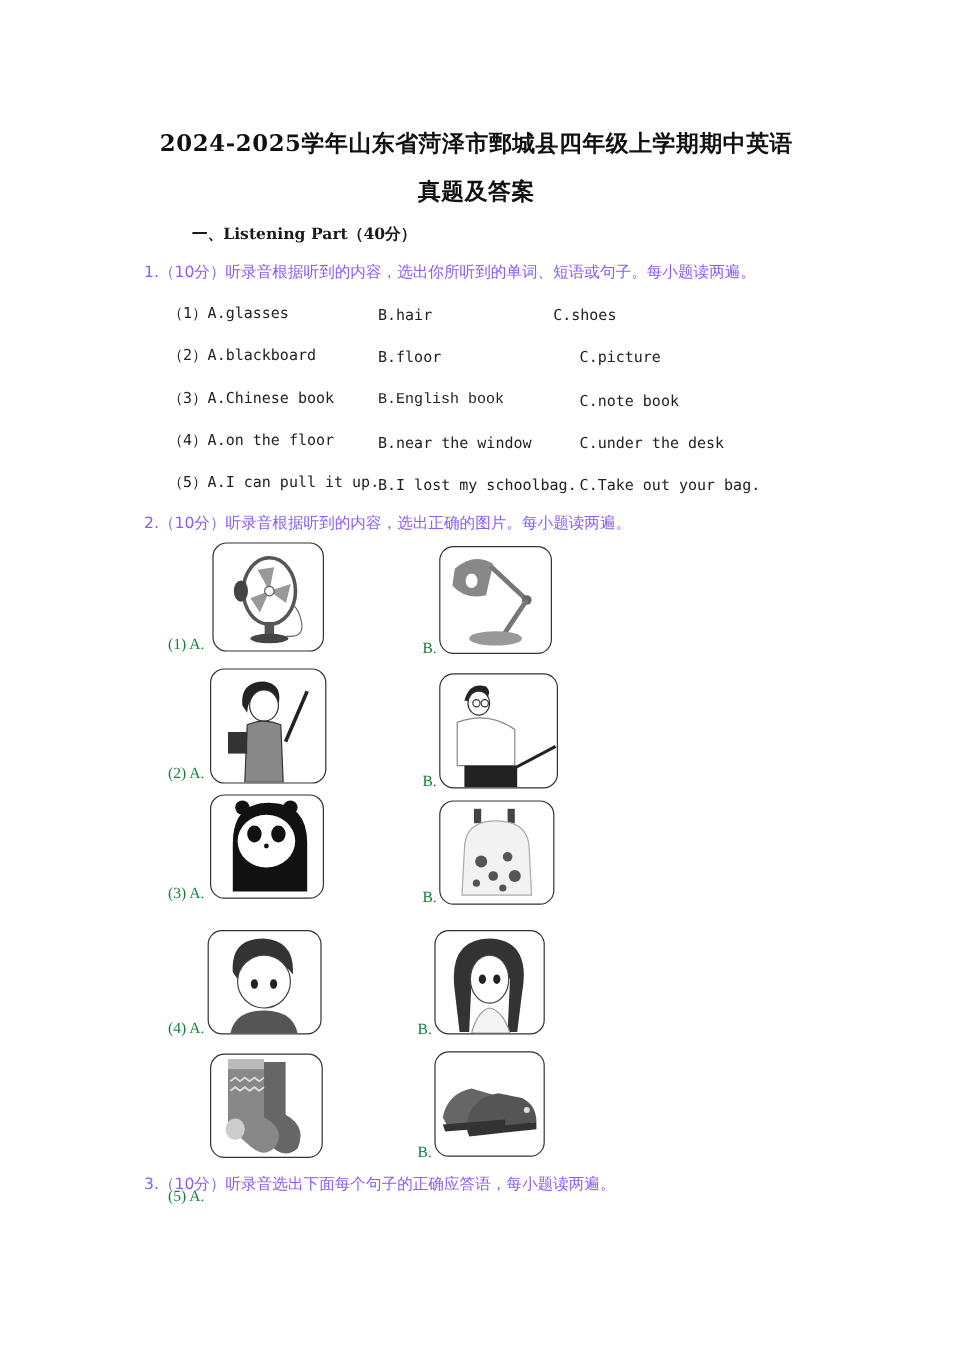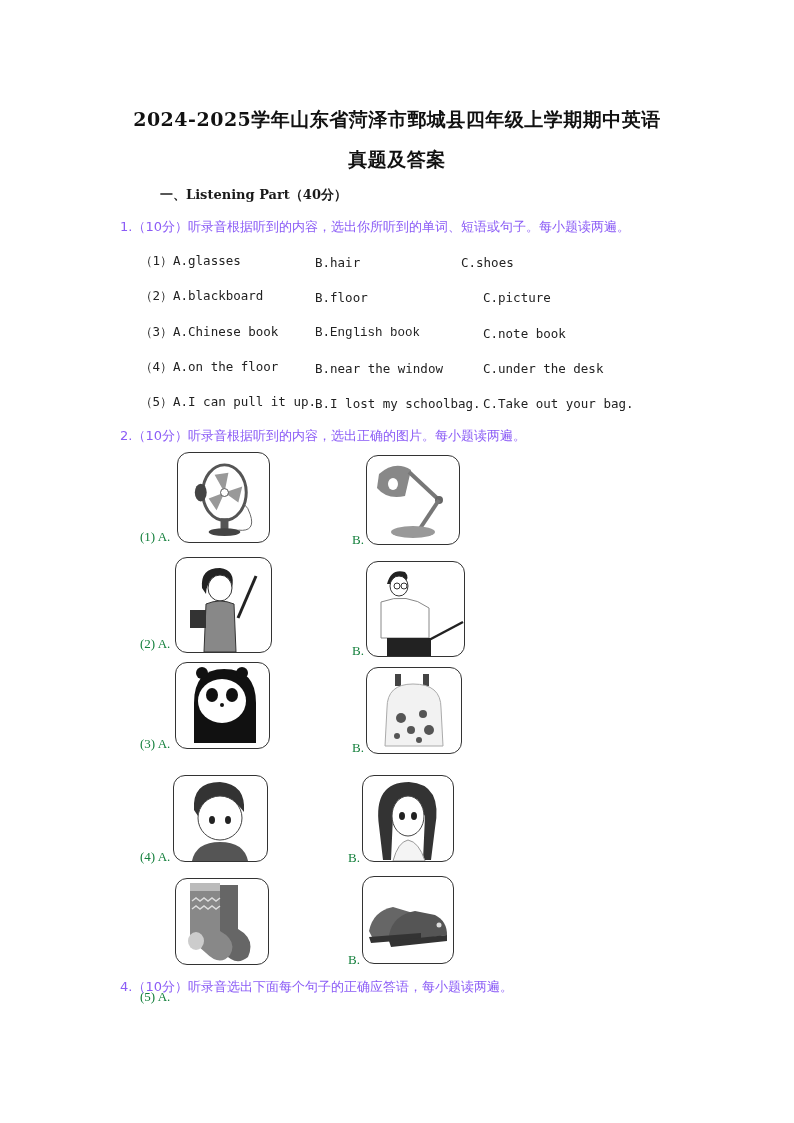--- a/index.html
+++ b/index.html
@@ -164,13 +164,13 @@
 <div class="picbox" style="left:362px; top:876px; width:90px; height:86px;">
   <svg viewBox="0 0 90 86">
     <path d="M6 54 Q10 34 30 30 L50 36 Q58 44 58 56 L10 62 Z" fill="#666"></path>
     <path d="M26 58 Q30 38 52 34 L72 38 Q84 44 84 58 L30 66 Z" fill="#555"></path>
     <path d="M6 60 L58 56 L58 62 L8 66 Z" fill="#333"></path>
     <path d="M26 64 L84 58 L84 64 L28 70 Z" fill="#333"></path>
     <circle cx="76" cy="48" r="2.5" fill="#ddd"></circle>
   </svg>
 </div>
 
-<div class="abs q" style="top:978px;">4.（10分）听录音选出下面每个句子的正确应答语，每小题读两遍。</div>
+<div class="abs q" style="top:978px;">3.（10分）听录音选出下面每个句子的正确应答语，每小题读两遍。</div>
 
 </body></html>

